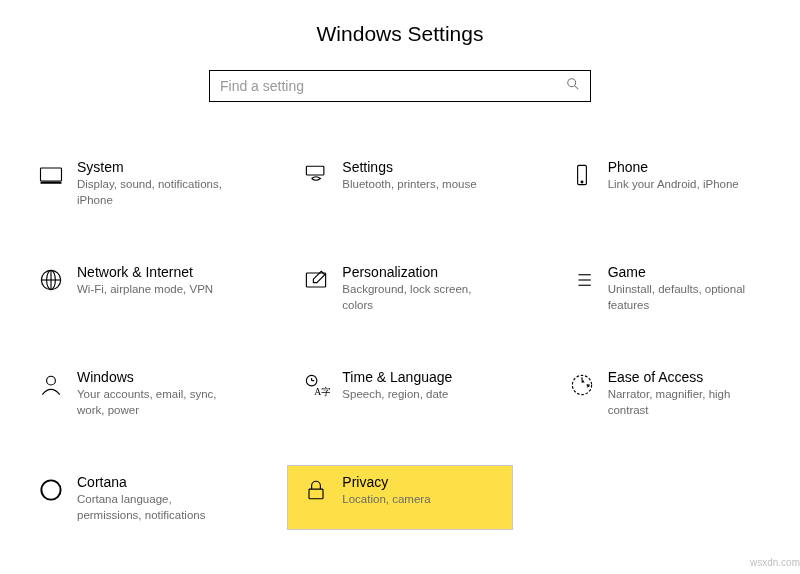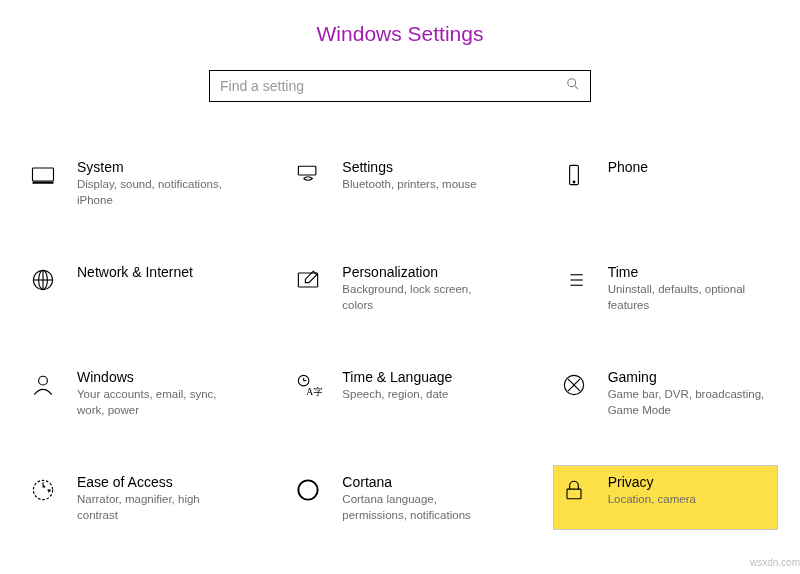--- a/index.html
+++ b/index.html
@@ -9,21 +9,21 @@
       width: 800px;
       height: 574px;
       overflow: hidden;
       color: #000;
       position: relative;
     }
     .page-title {
       text-align: center;
       font-size: 21px;
       font-weight: 300;
-      color: #a21caf;
+      color: #000000;
       padding-top: 22px;
       padding-bottom: 24px;
     }
     .search-wrap {
       display: flex;
       justify-content: center;
       margin-bottom: 48px;
     }
     .search-box {
       width: 382px;
@@ -63,21 +63,21 @@
     .tile.highlighted {
       border: 1px solid #c8c8c8;
       background: #fde047;
     }
     .tile-icon {
       width: 36px;
       height: 36px;
       flex-shrink: 0;
       display: flex;
       align-items: center;
-      justify-content: flex-start;
+      justify-content: flex-end;
       margin-right: 12px;
     }
     .tile-icon svg { width: 28px; height: 28px; stroke: #000; fill: none; stroke-width: 1.3; }
     .tile-text { padding-top: 2px; }
     .tile-title {
       font-size: 14px;
       color: #000;
       margin-bottom: 2px;
       font-weight: 400;
     }
@@ -145,34 +145,36 @@
 
   <div class="tile">
     <div class="tile-icon">
       <svg viewBox="0 0 32 32">
           <rect x="11" y="5" width="10" height="22" rx="1.5"></rect>
           <circle cx="16" cy="24" r="1" fill="#000"></circle>
         </svg>
     </div>
     <div class="tile-text">
       <div class="tile-title">Phone</div>
+      <div class="tile-desc">Link your Android, iPhone</div>
     </div>
   </div>
 
   <div class="tile">
     <div class="tile-icon">
       <svg viewBox="0 0 32 32">
           <circle cx="16" cy="16" r="11"></circle>
           <ellipse cx="16" cy="16" rx="5" ry="11"></ellipse>
           <line x1="5" y1="16" x2="27" y2="16"></line>
           <line x1="16" y1="5" x2="16" y2="27"></line>
         </svg>
     </div>
     <div class="tile-text">
       <div class="tile-title">Network &amp; Internet</div>
+      <div class="tile-desc">Wi-Fi, airplane mode, VPN</div>
     </div>
   </div>
 
   <div class="tile">
     <div class="tile-icon">
       <svg viewBox="0 0 32 32">
           <rect x="5" y="8" width="22" height="16" rx="1"></rect>
           <path d="M22 6 l4 4 -9 9 -4 0 0 -4 z"></path>
         </svg>
     </div>
@@ -187,21 +189,21 @@
       <svg viewBox="0 0 32 32" stroke-width="2">
           <line x1="8" y1="10" x2="8" y2="10"></line>
           <line x1="12" y1="10" x2="26" y2="10"></line>
           <line x1="8" y1="16" x2="8" y2="16"></line>
           <line x1="12" y1="16" x2="26" y2="16"></line>
           <line x1="8" y1="22" x2="8" y2="22"></line>
           <line x1="12" y1="22" x2="26" y2="22"></line>
         </svg>
     </div>
     <div class="tile-text">
-      <div class="tile-title">Time</div>
+      <div class="tile-title">Game</div>
       <div class="tile-desc">Uninstall, defaults, optional features</div>
     </div>
   </div>
 
   <div class="tile">
     <div class="tile-icon">
       <svg viewBox="0 0 32 32">
           <circle cx="16" cy="11" r="5"></circle>
           <path d="M6 27 q10 -12 20 0"></path>
         </svg>
@@ -220,32 +222,20 @@
           <line x1="11" y1="11" x2="14" y2="11"></line>
           <text x="14" y="27" font-size="11" fill="#000" stroke="none" font-family="serif">A字</text>
         </svg>
     </div>
     <div class="tile-text">
       <div class="tile-title">Time &amp; Language</div>
       <div class="tile-desc">Speech, region, date</div>
     </div>
   </div>
 
-  <div class="tile">
-    <div class="tile-icon">
-      <svg viewBox="0 0 32 32">
-          <circle cx="16" cy="16" r="11"></circle>
-          <path d="M9 23 l7 -7 7 7 M9 9 l7 7 7 -7"></path>
-        </svg>
-    </div>
-    <div class="tile-text">
-      <div class="tile-title">Gaming</div>
-      <div class="tile-desc">Game bar, DVR, broadcasting, Game Mode</div>
-    </div>
-  </div>
 
   <div class="tile">
     <div class="tile-icon">
       <svg viewBox="0 0 32 32" stroke-dasharray="3 2">
           <circle cx="16" cy="16" r="11"></circle>
           <path d="M16 11 l0 -4 M21 16 l4 0" stroke-dasharray="0"></path>
           <polygon points="17,10 19,13 15,13" fill="#000" stroke="none"></polygon>
           <polygon points="22,15 25,17 22,19" fill="#000" stroke="none"></polygon>
         </svg>
     </div>

